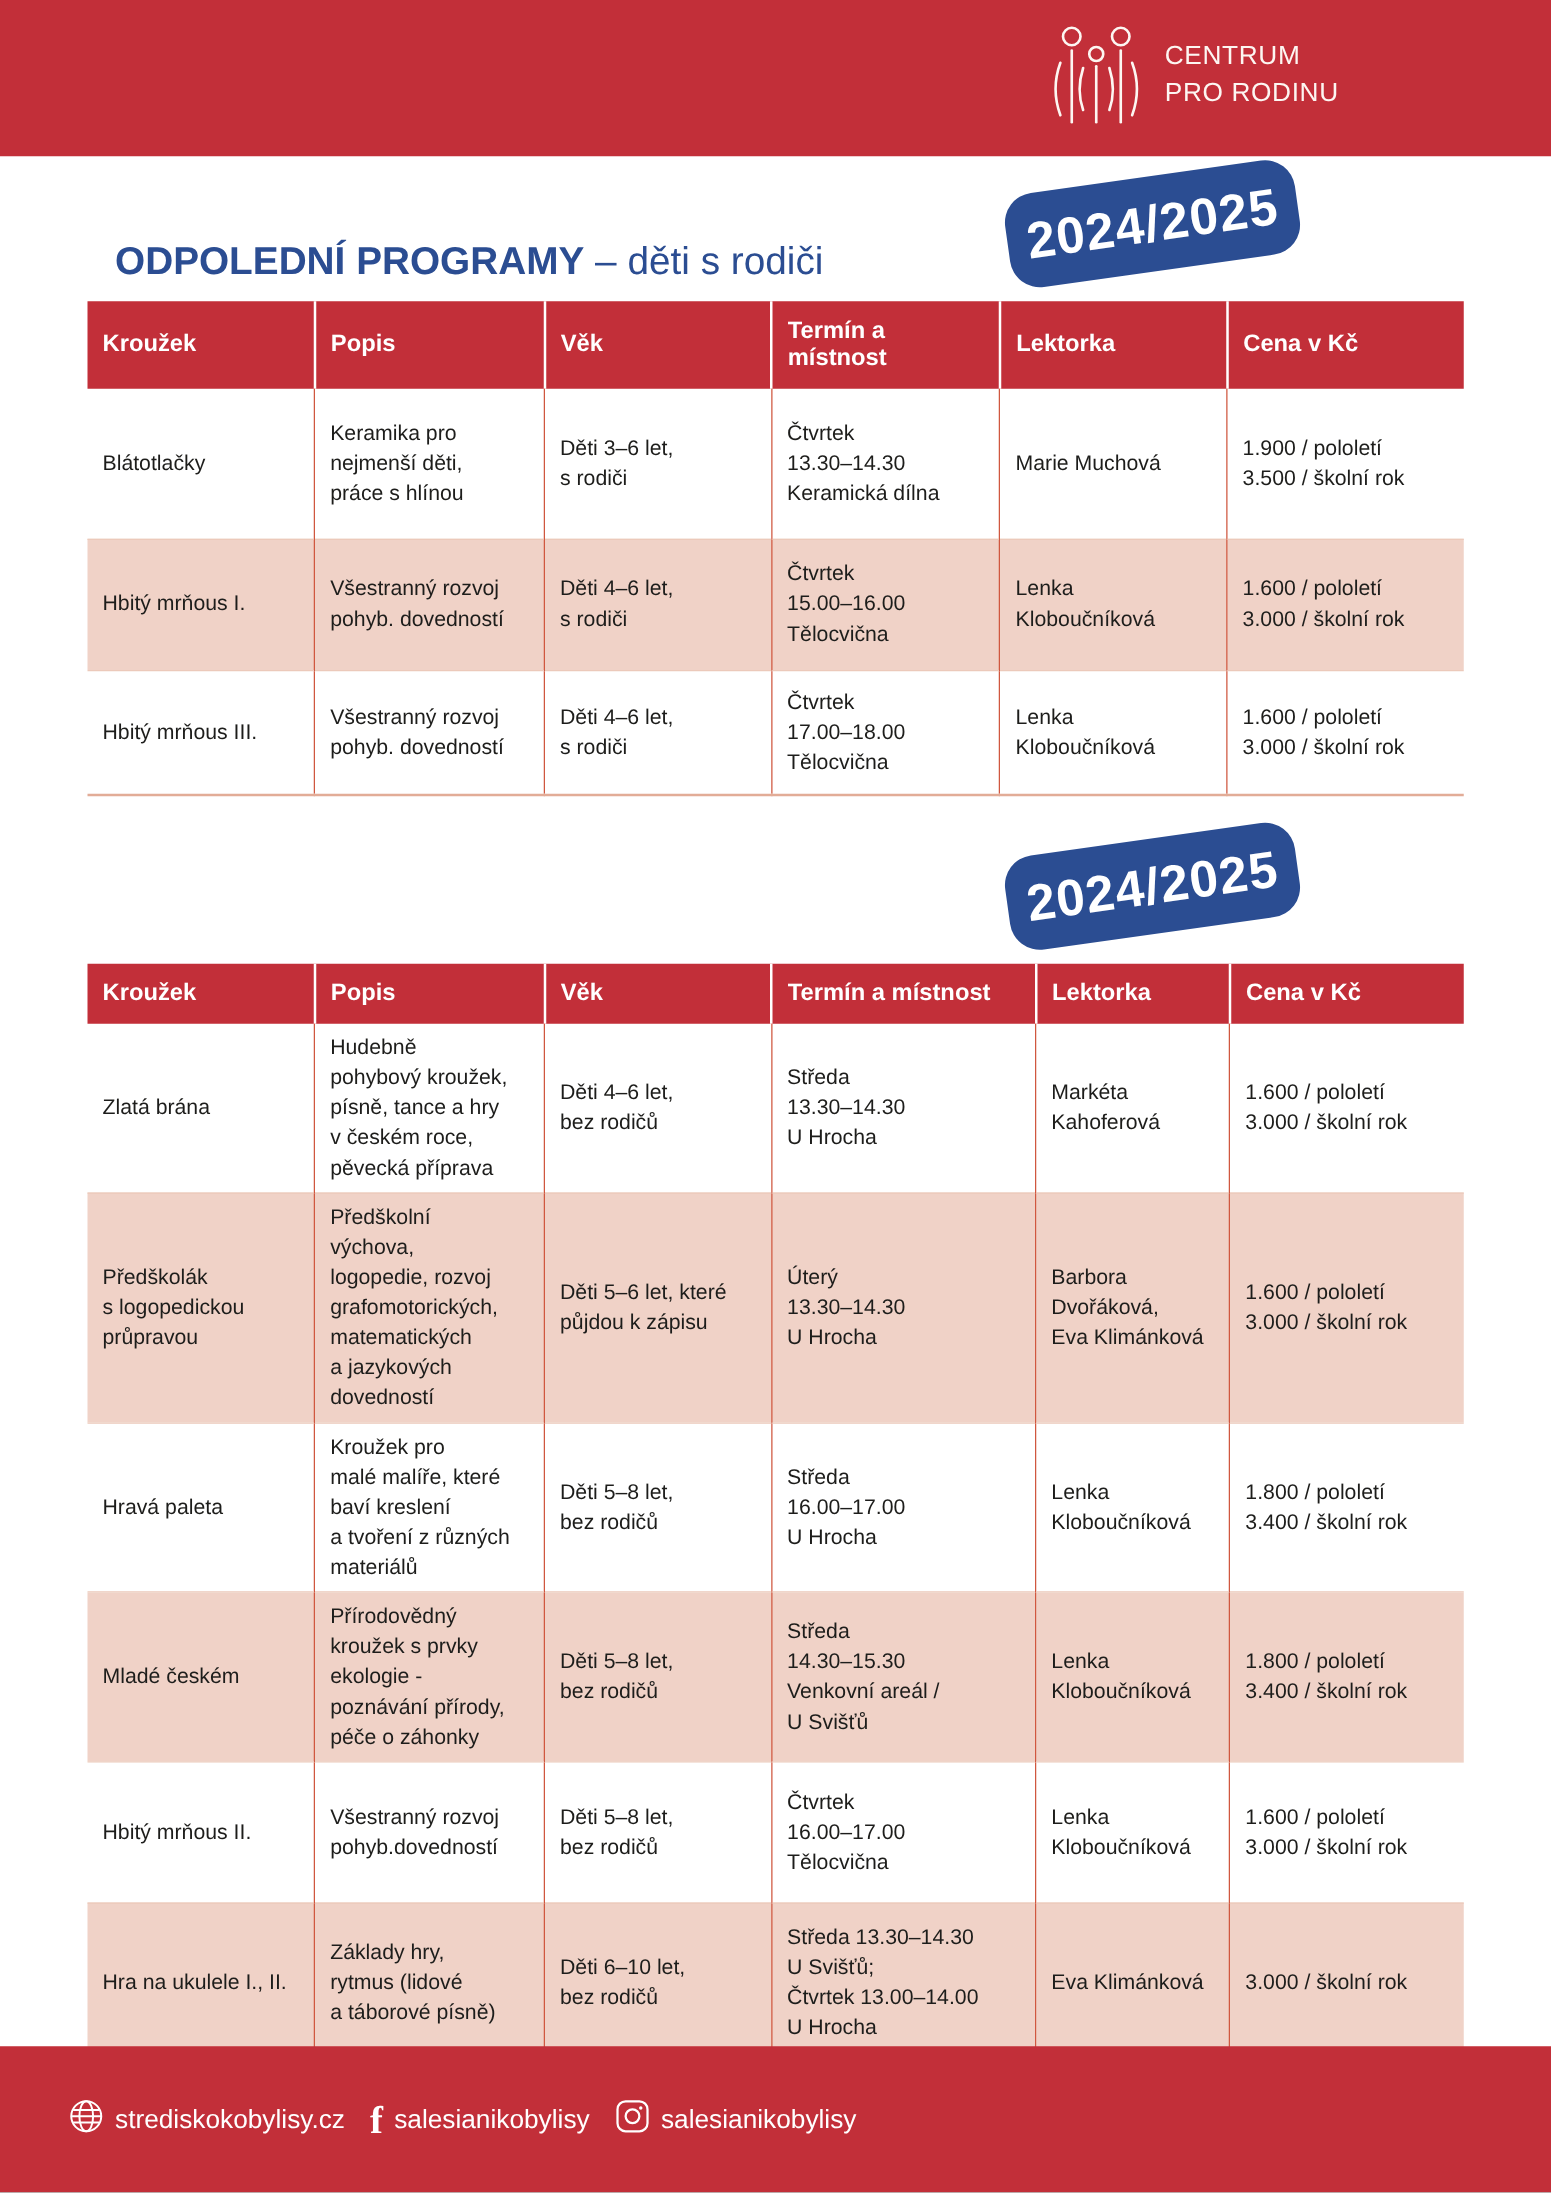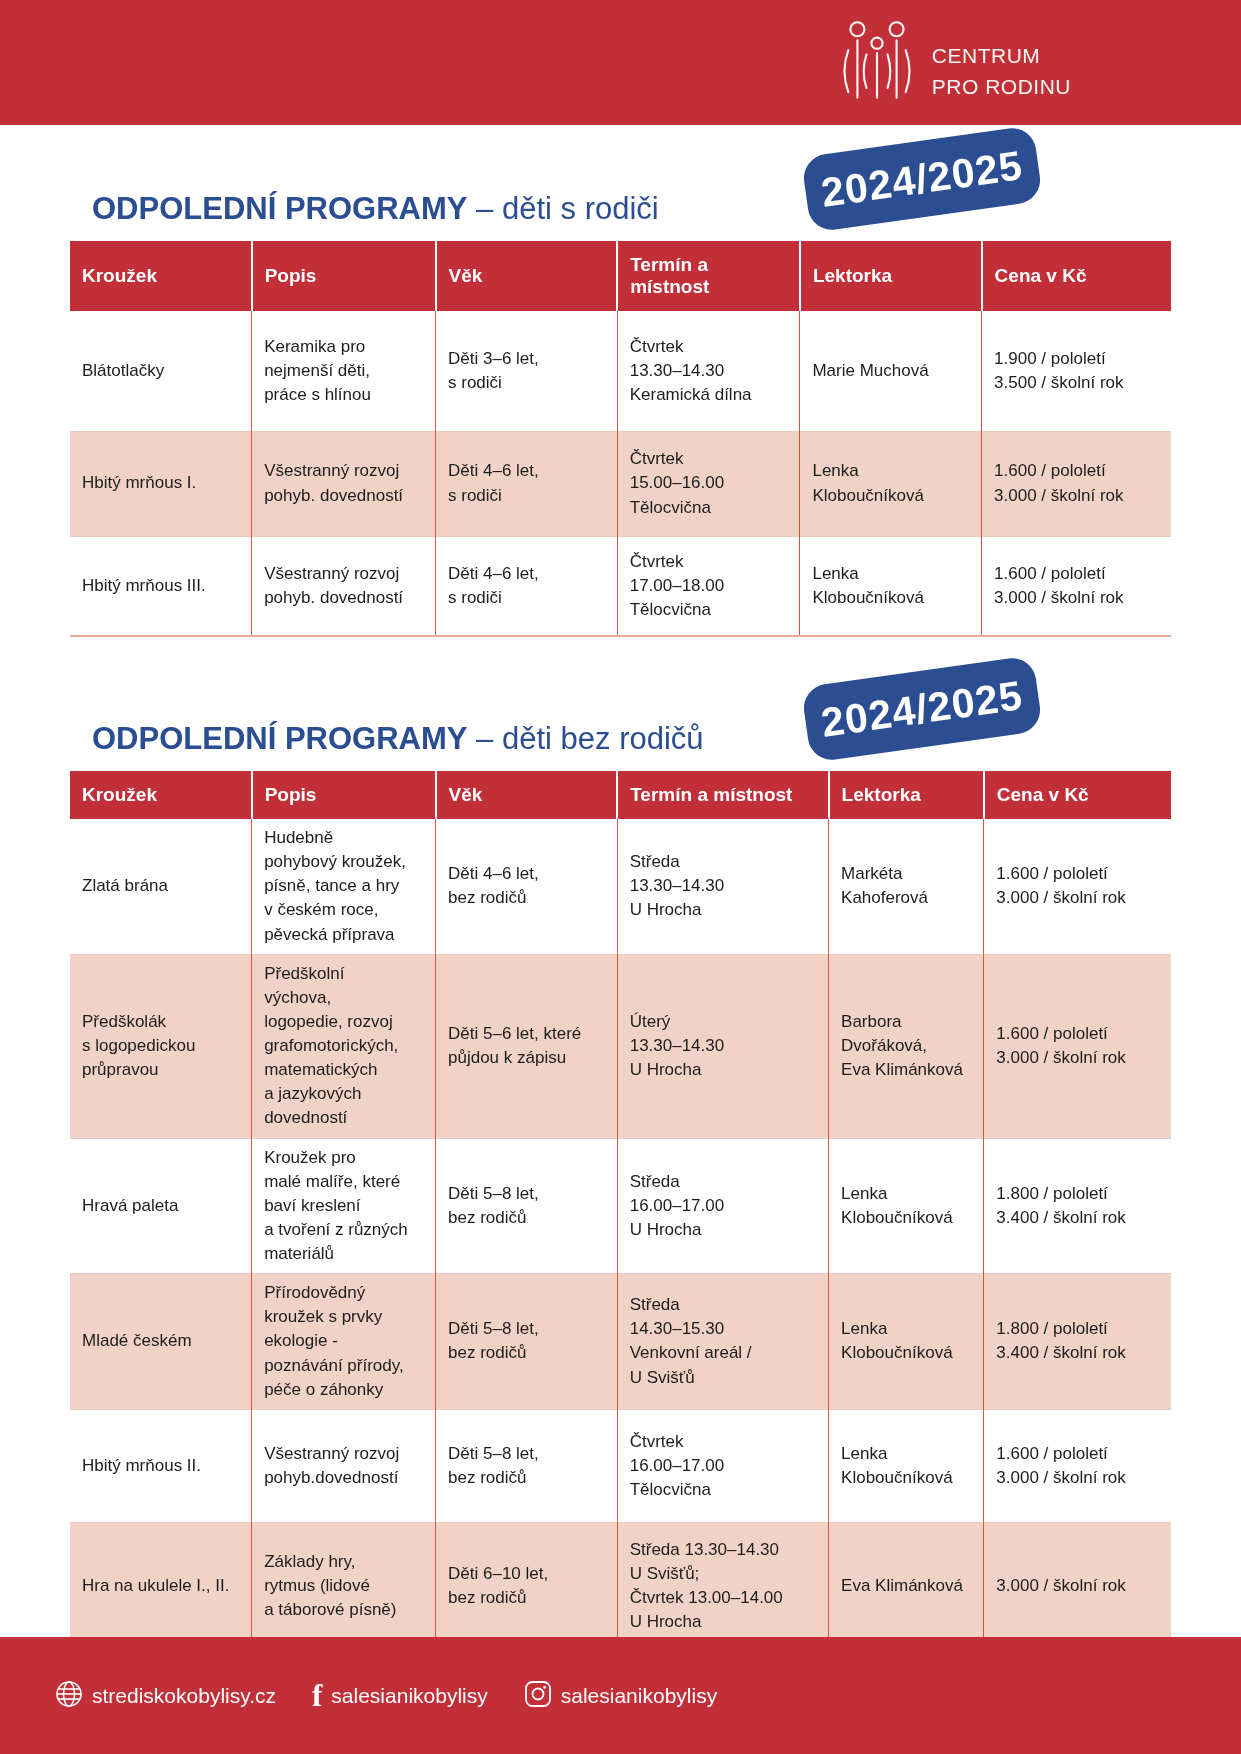--- a/index.html
+++ b/index.html
@@ -30,21 +30,21 @@
     height:125px;line-height:125px;
     color:#fdf6f2;
     font-family:"DejaVu Serif", serif;
     font-style:italic;
     font-size:42px;
     letter-spacing:1px;
     white-space:nowrap;
   }
   .brand{
     position:absolute;right:170px;top:18px;
-    display:flex;align-items:flex-end;gap:16px;
+    display:flex;align-items:center;gap:16px;
   }
   .brand svg{display:block;}
   .brand-text{
     color:#fdf6f2;
     font-size:21px;
     letter-spacing:0.5px;
     line-height:1.45;
   }
   
   .section{margin:0 70px;}
@@ -105,21 +105,21 @@
   table.programs tbody{border-bottom:2px solid #e2ac97;}
   table.programs tr.pink{background:var(--pink,#f0d2c7);}
   
   .footer{
     position:absolute;left:0;bottom:0;
     width:100%;height:117px;
     background:var(--red,#c22f39);
   }
   .footer-links{
     position:absolute;left:55px;top:0;height:117px;
-    display:flex;align-items:center;gap:36px;
+    display:flex;align-items:center;gap:20px;
   }
   .flink{display:flex;align-items:center;gap:9px;color:#ffffff;}
   .flink .label{font-size:21px;}
   .fb-f{
     font-weight:bold;font-size:31px;line-height:1;
     font-family:"Liberation Serif", serif;
     color:#ffffff;
   }
   .footer-brand{
     position:absolute;right:48px;top:0;height:117px;
@@ -230,24 +230,20 @@
 Kloboučníková</td>
           <td>1.600 / pololetí
 3.000 / školní rok</td>
         </tr>
       </tbody>
     </table>
   </div>
 
   <div class="section section-2">
     <div class="section-head">
-      <div class="section-title">
-        <span class="t-bold">ODPOLEDNÍ PROGRAMY</span>
-        <span class="t-rest">– děti bez rodičů</span>
-      </div>
       <div class="year-badge">2024/2025</div>
     </div>
     <table class="programs">
       <colgroup>
         <col style="width:16.5%">
           <col style="width:16.7%">
           <col style="width:16.5%">
         <col style="width:19.2%">
           <col style="width:14.1%">
           <col style="width:17.0%">

